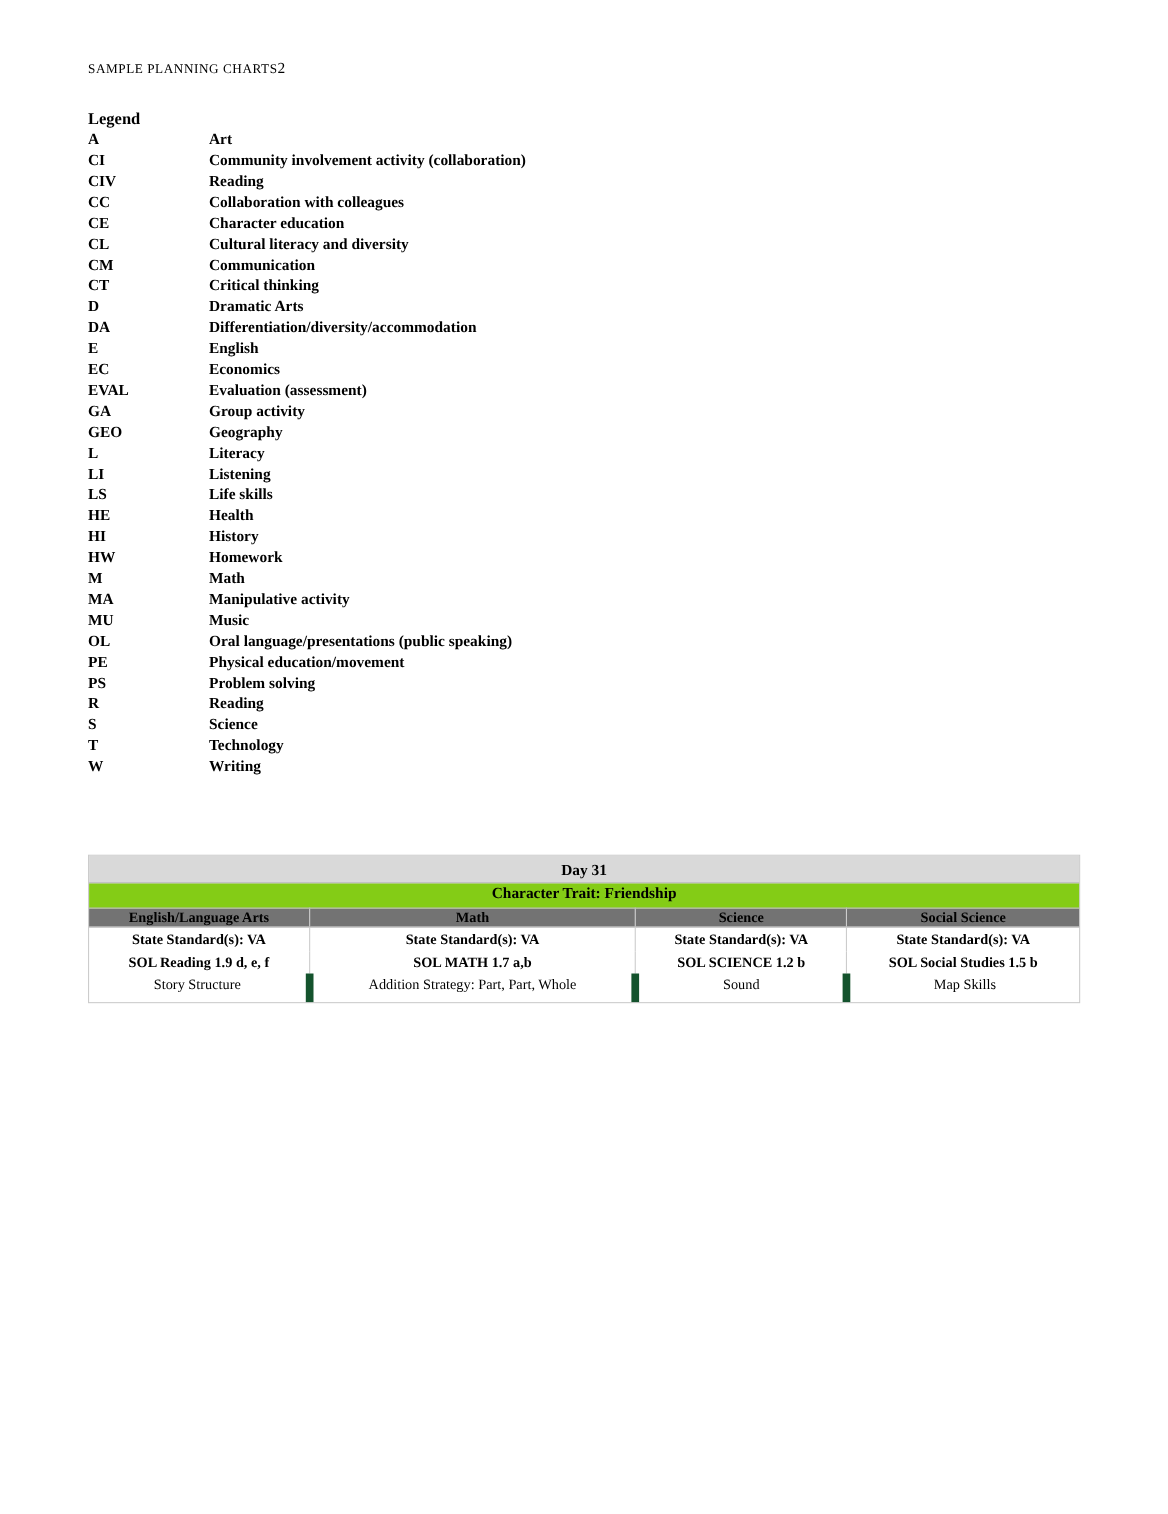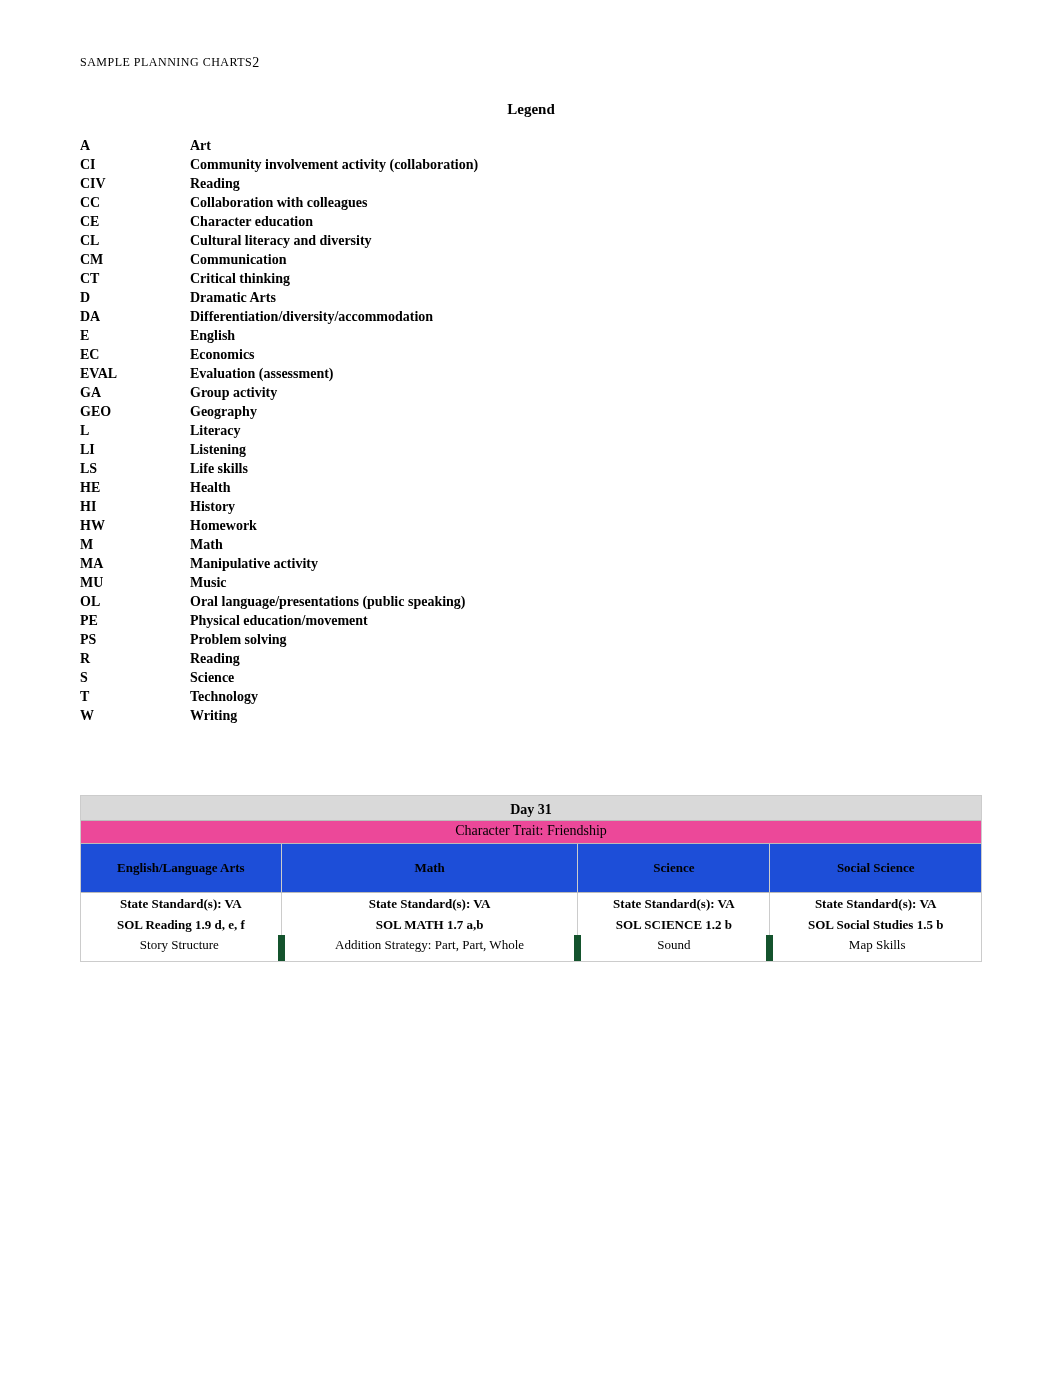--- a/index.html
+++ b/index.html
@@ -21,24 +21,22 @@
       margin-bottom: 30px;
     }
     .header-title {
       font-size: 12px;
       letter-spacing: 0.5px;
     }
     .header-page {
       font-size: 14px;
     }
     .legend-title {
-      text-align: center;
       font-weight: bold;
       font-size: 15px;
-      margin-bottom: 18px;
     }
     .legend-table {
       width: 100%;
       border-collapse: collapse;
       margin-bottom: 10px;
     }
     .legend-table tr td {
       padding: 1.5px 0;
       vertical-align: top;
     }
@@ -66,33 +64,33 @@
     .day-table thead tr.day-row td {
       text-align: center;
       font-weight: bold;
       font-size: 14px;
       padding: 6px 4px 2px 4px;
       background: #d9d9d9;
       border-bottom: 1px solid #bbb;
     }
     .day-table thead tr.trait-row td {
       text-align: center;
-      font-weight: normal;
+      font-weight: bold;
       font-size: 14px;
       padding: 2px 4px 4px 4px;
-      background: #ec4899;
+      background: #84cc16;
       border-bottom: 1.5px solid #bbb;
     }
     .day-table thead tr.subject-row td {
       font-weight: bold;
       font-size: 13px;
       text-align: center;
-      padding: 16px 6px;
+      padding: 0 6px;
       border-right: 1px solid #ccc;
-      background: #1d4ed8;
+      background: #737373;
       border-bottom: 1px solid #bbb;
     }
     .day-table thead tr.subject-row td:last-child {
       border-right: none;
     }
     .day-table tbody tr.standards-row td {
       font-weight: bold;
       font-size: 13px;
       text-align: center;
       padding: 3px 6px;

